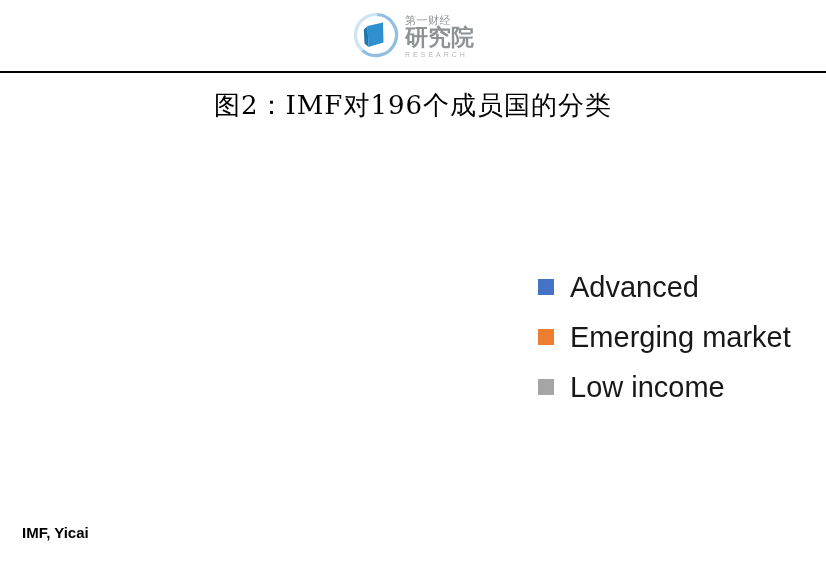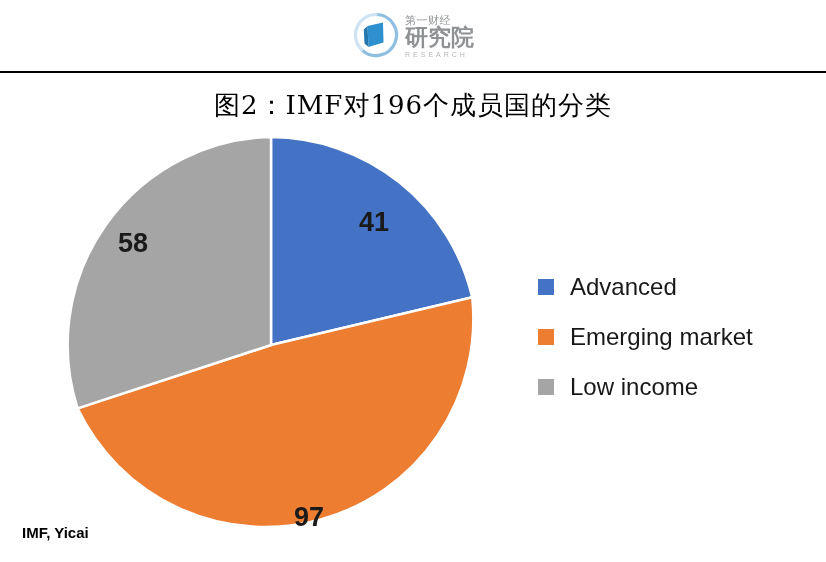--- a/index.html
+++ b/index.html
@@ -126,21 +126,21 @@
     height: 50px;
   }
   .legend-swatch {
     width: 16px;
     height: 16px;
     flex: 0 0 16px;
     margin-right: 16px;
   }
   .legend-label {
     font-family: "Liberation Sans", sans-serif;
-    font-size: 24px;
+    font-size: 29px;
     color: #181818;
     white-space: nowrap;
     line-height: 1;
   }
 
   
   .source-note {
     position: absolute;
     left: 22px;
     top: 512px;
@@ -171,34 +171,20 @@
         <span class="logo-cn-small">第一财经</span>
         <span class="logo-cn-big">研究院</span>
         <span class="logo-en">RESEARCH</span>
       </div>
     </div>
     <div class="header-rule"></div>
   </div>
 
   <div class="chart-title">图2：IMF对196个成员国的分类</div>
 
-  <div class="pie-wrap">
-    <svg class="pie-svg" width="422" height="422" viewBox="0 0 422 422">
-
-      <path d="M 211 211 L 211 3 A 208 208 0 0 1 412.22 163.28 Z" fill="#4472C4" stroke="#ffffff" stroke-width="2.5"></path>
-
-      <path d="M 211 211 L 412.22 163.28 A 208 208 0 0 1 17.57 274.41 Z" fill="#ED7D31" stroke="#ffffff" stroke-width="2.5"></path>
-
-      <path d="M 211 211 L 17.57 274.41 A 208 208 0 0 1 211 3 Z" fill="#A5A5A5" stroke="#ffffff" stroke-width="2.5"></path>
-
-      <text class="slice-label" x="314" y="90">41</text>
-      <text class="slice-label" x="249" y="385">97</text>
-      <text class="slice-label" x="73" y="111">58</text>
-    </svg>
-  </div>
 
   <div class="legend">
     <div class="legend-item">
       <span class="legend-swatch" style="background:#4472C4"></span>
       <span class="legend-label">Advanced</span>
     </div>
     <div class="legend-item">
       <span class="legend-swatch" style="background:#ED7D31"></span>
       <span class="legend-label">Emerging market</span>
     </div>

